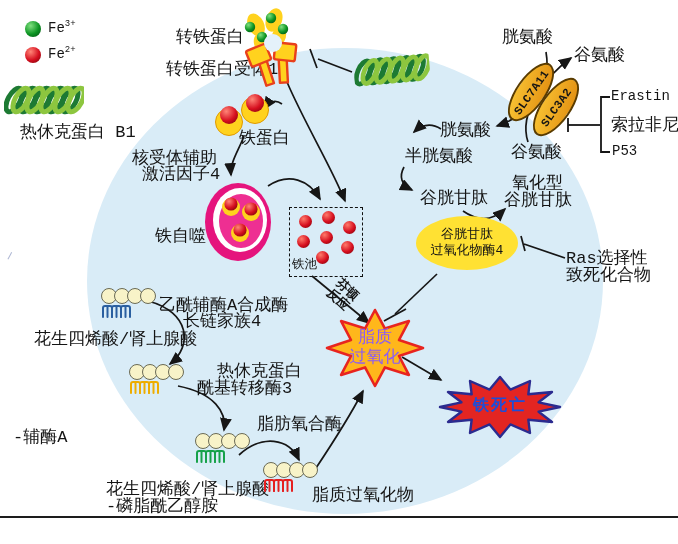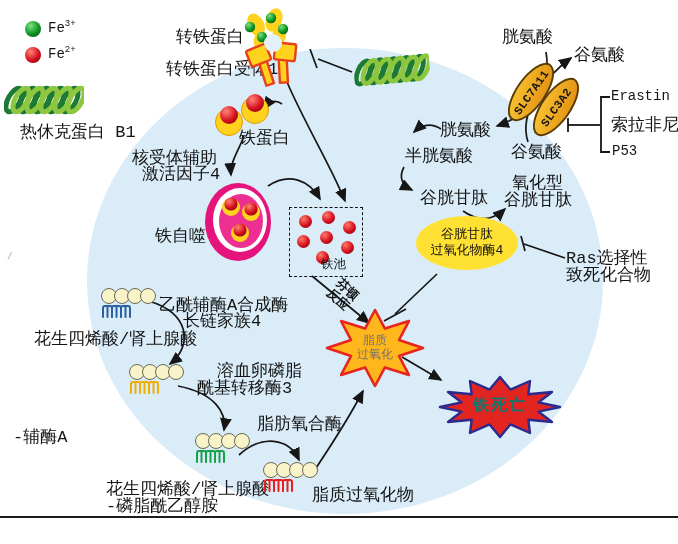--- a/index.html
+++ b/index.html
@@ -6,21 +6,21 @@
   #stage{
     position:relative;width:678px;height:544px;overflow:hidden;background:#fff;
     font-family:Liberation Mono, monospace;color:#141414;
   }
   .abs{position:absolute;}
   
   #cell{position:absolute;left:87px;top:48px;width:516px;height:466px;border-radius:50%;
         background:#d9ecf7;}
   
   .lbl{position:absolute;white-space:nowrap;font-size:17px;line-height:1.15;z-index:3;}
-  .lbl.sm{font-size:12.5px;margin-left:29px;}
+  .lbl.sm{font-size:12.5px;}
   .lbl.en{font-size:14px;}
   
   .dot-g{position:absolute;width:16px;height:16px;border-radius:50%;z-index:3;
          background:radial-gradient(circle at 35% 30%,#7fe07f,#0c9422 55%,#044912);}
   .dot-r{position:absolute;width:16px;height:16px;border-radius:50%;z-index:3;
          background:radial-gradient(circle at 35% 30%,#ff8577,#d60f1f 55%,#6e0006);}
   .irondot{position:absolute;width:13px;height:13px;border-radius:50%;z-index:3;
          background:radial-gradient(circle at 35% 30%,#ff7a6a,#d60f1f 55%,#6e0006);}
   
   .ferritin{position:absolute;width:26px;height:26px;border-radius:50%;background:#ffd21e;
@@ -36,22 +36,22 @@
        display:flex;align-items:center;justify-content:center;
        font-weight:700;font-size:11.5px;letter-spacing:.5px;}
   
   #gpx4{position:absolute;left:416px;top:216px;width:102px;height:54px;border-radius:50%;
         background:#ffe133;display:flex;flex-direction:column;align-items:center;
         justify-content:center;font-size:13px;line-height:1.2;z-index:3;}
   
   .fig{position:absolute;z-index:3;}
   .fig .txt{position:absolute;inset:0;display:flex;flex-direction:column;align-items:center;
             justify-content:center;line-height:1.2;}
-  #star-txt{font-size:12px;color:#737373;}
-  #burst-txt{font-size:16px;font-weight:700;color:#0f766e;letter-spacing:2px;}
+  #star-txt{font-size:17px;color:#8b5cf6;}
+  #burst-txt{font-size:16px;font-weight:700;color:#1d4ed8;letter-spacing:2px;}
   
   #fenton{position:absolute;left:318px;top:281px;width:48px;text-align:center;
           transform:rotate(43deg);font-weight:700;font-size:12.5px;line-height:1.15;z-index:3;}
   
   .lipid{position:absolute;z-index:3;}
   .heads{display:flex;}
   .head{width:14px;height:14px;border-radius:50%;background:#f8f3c8;border:1.2px solid #6a6a55;
         margin-left:-3px;}
   .head:first-child{margin-left:0;}
   .tails{display:flex;margin-top:-2px;margin-left:3px;}
@@ -336,21 +336,21 @@
           <path d="M1,15 L1,6 Q1,4 3,4 L8,4 Q10,4 10,6 L10,15 M5.5,4 L5.5,15" fill="none" stroke="currentColor" stroke-width="2" stroke-linecap="round"></path>
         </svg>
       <svg width="11" height="16" viewBox="0 0 11 16">
           <path d="M1,15 L1,6 Q1,4 3,4 L8,4 Q10,4 10,6 L10,15 M5.5,4 L5.5,15" fill="none" stroke="currentColor" stroke-width="2" stroke-linecap="round"></path>
         </svg>
       <svg width="11" height="16" viewBox="0 0 11 16">
           <path d="M1,15 L1,6 Q1,4 3,4 L8,4 Q10,4 10,6 L10,15 M5.5,4 L5.5,15" fill="none" stroke="currentColor" stroke-width="2" stroke-linecap="round"></path>
         </svg>
     </div>
   </div>
-  <div class="lbl" style="left:217px;top:362px">溶血卵磷脂</div>
+  <div class="lbl" style="left:217px;top:362px">热休克蛋白</div>
   <div class="lbl" style="left:197px;top:379px">酰基转移酶3</div>
   <div class="lbl" style="left:13px;top:428px">-辅酶A</div>
 
   <div class="lipid" style="left:195px;top:433px">
     <div class="heads">
         <span class="head"></span>
         <span class="head"></span>
         <span class="head"></span>
         <span class="head"></span>
       </div>

